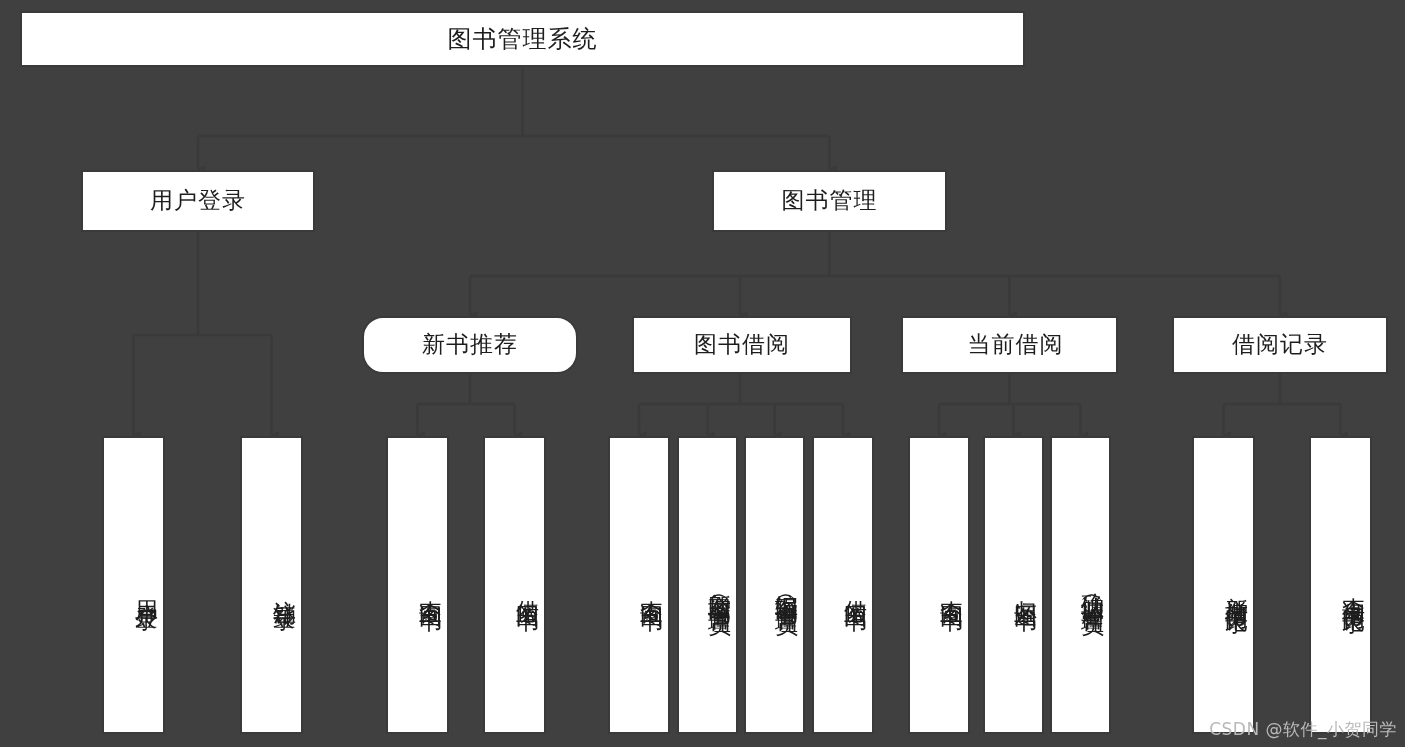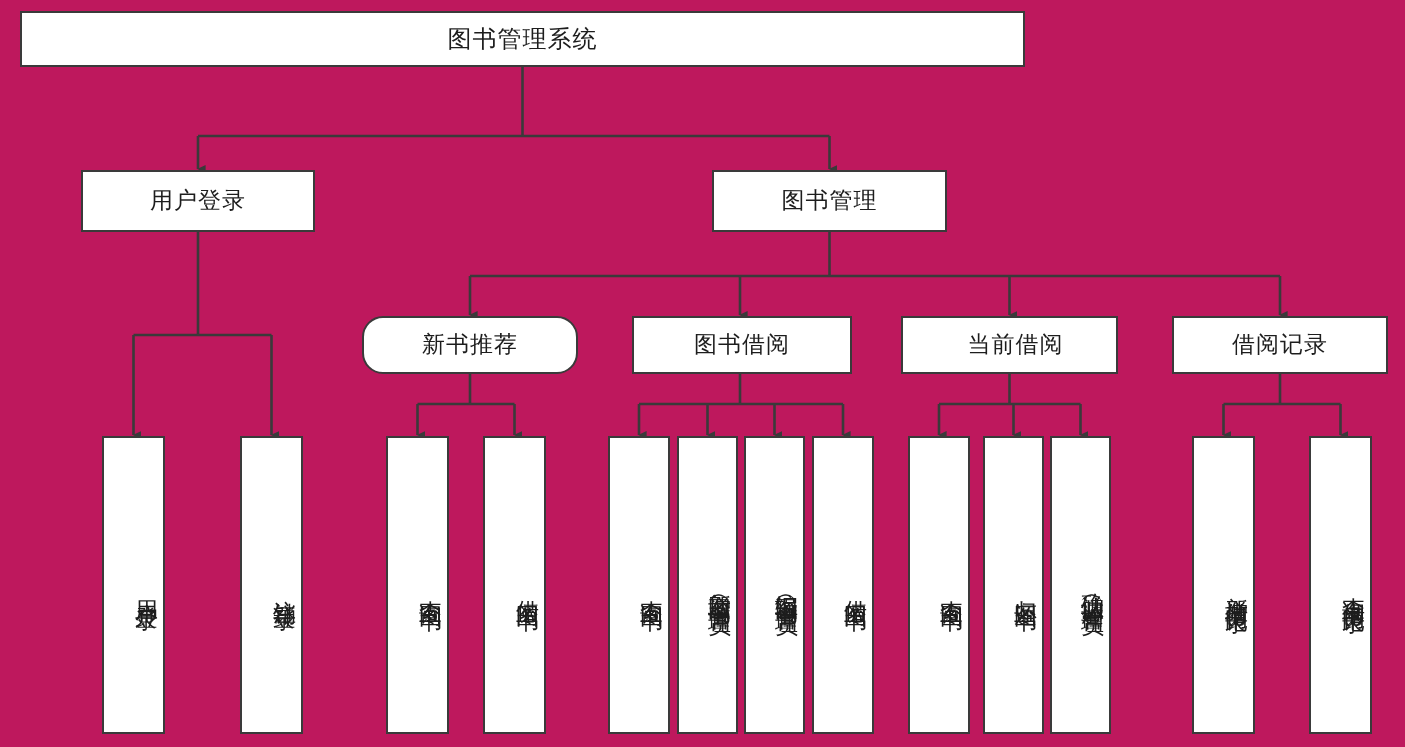--- a/index.html
+++ b/index.html
@@ -4,21 +4,21 @@
 <style>
   html, body {
     margin: 0;
     padding: 0;
     background: #ffffff;
   }
   #canvas {
     position: relative;
     width: 1405px;
     height: 747px;
-    background: #be185d;
+    background: #404040;
     overflow: hidden;
     font-family: "DejaVu Sans", "Liberation Sans", sans-serif;
   }
   #edges {
     position: absolute;
     left: 0;
     top: 0;
     width: 1405px;
     height: 747px;
     pointer-events: none;
@@ -170,13 +170,14 @@
         <span class="vtext">确认归还（管理员）</span>
       </div>
       <div class="node vert" style="left: 1192px; top: 436px; width: 63px; height: 298px;">
         <span class="vtext">新增借阅记录</span>
       </div>
       <div class="node vert" style="left: 1309px; top: 436px; width: 63px; height: 298px;">
         <span class="vtext">查询借阅记录</span>
       </div>
     </div>
 
+  <div id="watermark">CSDN @软件_小贺同学</div>
 </div>
 
 </body></html>

